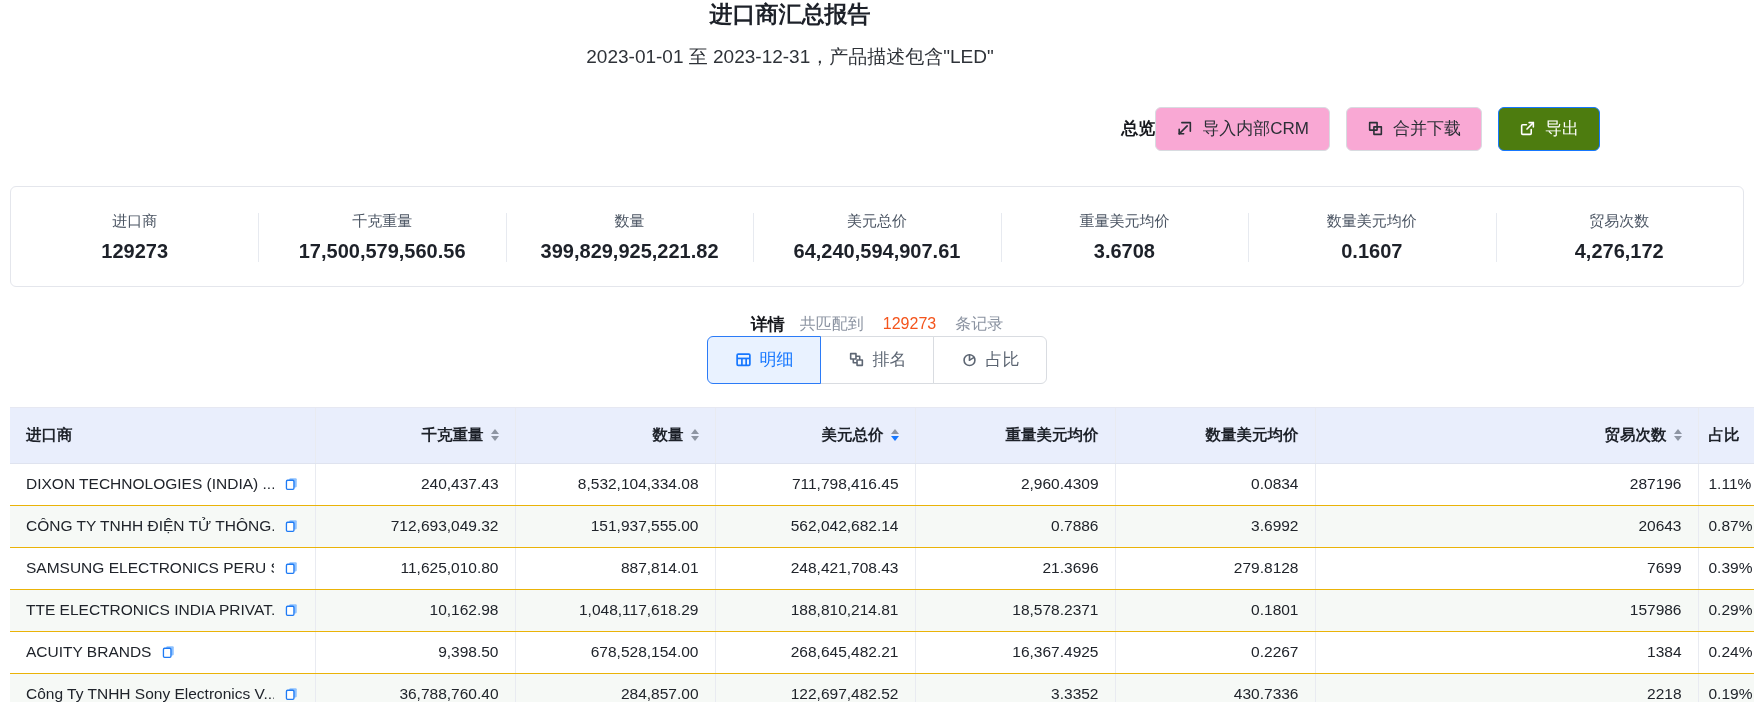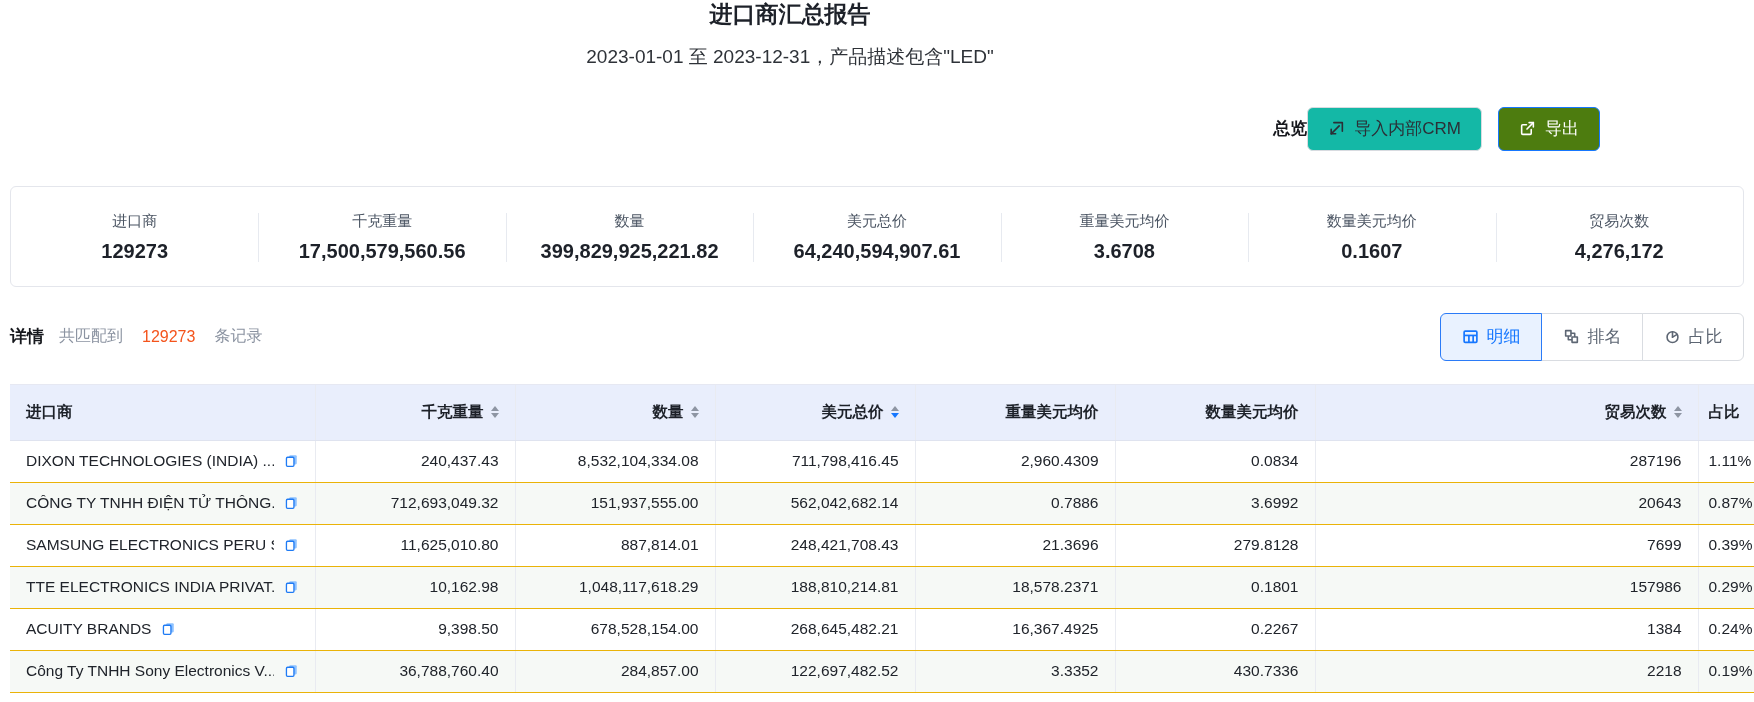--- a/index.html
+++ b/index.html
@@ -8,38 +8,38 @@
     font-family:"Liberation Sans","DejaVu Sans",sans-serif;color:#1f2329;
   }
   
   .hdr{width:1580px;text-align:center;}
   .title{margin-top:0;font-size:23px;font-weight:600;color:#1d2129;line-height:1.25;}
   .subtitle{margin-top:16px;font-size:19px;color:#2e3238;line-height:1.25;}
   
   .overview-bar{margin:38px 0 0 10px;display:flex;align-items:center;justify-content:flex-end;height:44px;padding-right:154px;}
   .section-title{font-size:17px;font-weight:700;color:#16181d;}
   .btn-group{display:flex;gap:16px;}
-  .btn{display:inline-flex;align-items:center;gap:9px;height:44px;padding:0 20px;background:#14b8a6;
+  .btn{display:inline-flex;align-items:center;gap:9px;height:44px;padding:0 20px;background:#f9a8d4;
        border:1px solid #d8dbe0;border-radius:6px;font-size:17px;color:#2b2f36;cursor:pointer;
        font-family:inherit;}
   .btn svg{display:block;}
   .btn-primary{background:#4d7c0f;border-color:#1677ff;color:#fff;}
   
   .stats-card{margin:35px 10px 0 10px;border:1px solid #e4e6ec;border-radius:6px;display:flex;padding:24px 0 22px;}
   .stat{flex:1;text-align:center;position:relative;}
   .stat + .stat::before{content:"";position:absolute;left:0;top:2px;bottom:2px;width:1px;background:#e7eaf0;}
   .stat .lab{font-size:15px;color:#4b5563;line-height:19px;}
   .stat .val{margin-top:9px;font-size:20px;font-weight:600;color:#1d2129;line-height:25px;}
   
-  .details-bar{margin:26px 10px 0 10px;display:flex;align-items:center;justify-content:space-between;}
+  .details-bar{margin:26px 10px 0 10px;display:flex;align-items:center;justify-content:space-between;flex-direction:column;}
   .details-left{display:flex;align-items:center;gap:15px;}
   .match{font-size:16px;color:#8b93a1;display:flex;align-items:center;gap:19px;}
   .match .count{color:#f4541c;font-weight:500;}
   .seg-group{display:flex;}
-  .seg{display:inline-flex;align-items:center;justify-content:center;gap:8px;width:102px;height:48px;
+  .seg{display:inline-flex;align-items:center;justify-content:center;gap:8px;width:114px;height:48px;
        background:#fff;border:1px solid #d9dce1;color:#5d6673;font-size:17px;cursor:pointer;margin-left:-1px;
        font-family:inherit;padding:0;}
   .seg:first-child{border-radius:6px 0 0 6px;margin-left:0;}
   .seg:last-child{border-radius:0 6px 6px 0;}
   .seg.selected{background:#e9f2ff;border-color:#2b7bf7;color:#1677ff;position:relative;z-index:1;}
   .seg svg{display:block;}
   
   .table-clip{margin:23px 0 0 10px;width:1744px;overflow:hidden;}
   table{border-collapse:collapse;table-layout:fixed;width:1798px;}
   thead th{height:55px;background:#e9eefc;font-size:15.5px;font-weight:700;color:#1d2129;
@@ -75,20 +75,29 @@
       <button class="btn">
         <span class="ic">
             <svg width="17" height="17" viewBox="0 0 16 16" fill="none" stroke="currentColor" stroke-width="1.5" stroke-linecap="round" stroke-linejoin="round">
               <path d="M5.5 2.5h8v8"></path>
               <path d="M10.5 5.5L3 13"></path>
               <path d="M3 8.8V13h4.2"></path>
             </svg>
           </span>
         <span>导入内部CRM</span>
       </button>
+      <button class="btn">
+        <span class="ic">
+            <svg width="17" height="17" viewBox="0 0 16 16" fill="none" stroke="currentColor" stroke-width="1.5" stroke-linejoin="round">
+              <rect x="2.5" y="2.5" width="7" height="7"></rect>
+              <rect x="6.5" y="6.5" width="7" height="7"></rect>
+            </svg>
+          </span>
+        <span>合并下载</span>
+      </button>
       <button class="btn btn-primary">
         <span class="ic">
             <svg width="17" height="17" viewBox="0 0 16 16" fill="none" stroke="currentColor" stroke-width="1.5" stroke-linecap="round" stroke-linejoin="round">
               <path d="M11.5 9v3.5a1 1 0 0 1-1 1H3.5a1 1 0 0 1-1-1V5.5a1 1 0 0 1 1-1H7"></path>
               <path d="M9.5 2.5h4v4"></path>
               <path d="M13.5 2.5L7.5 8.5"></path>
             </svg>
           </span>
         <span>导出</span>
       </button>

